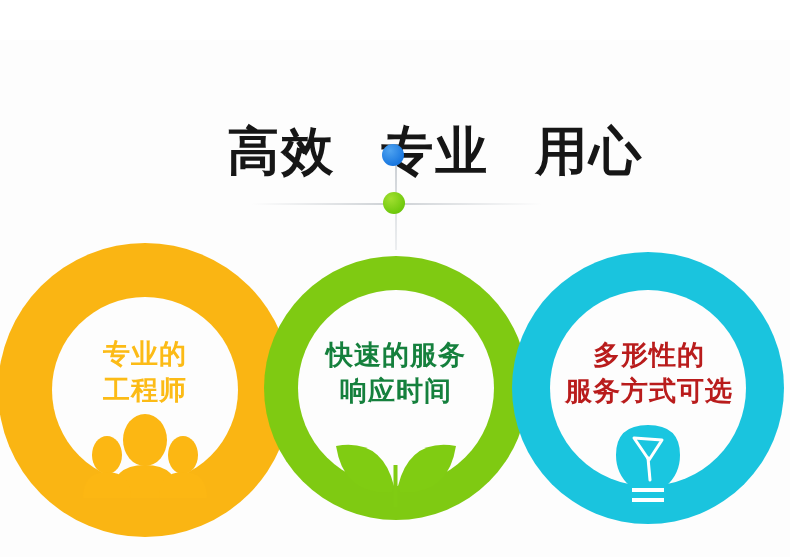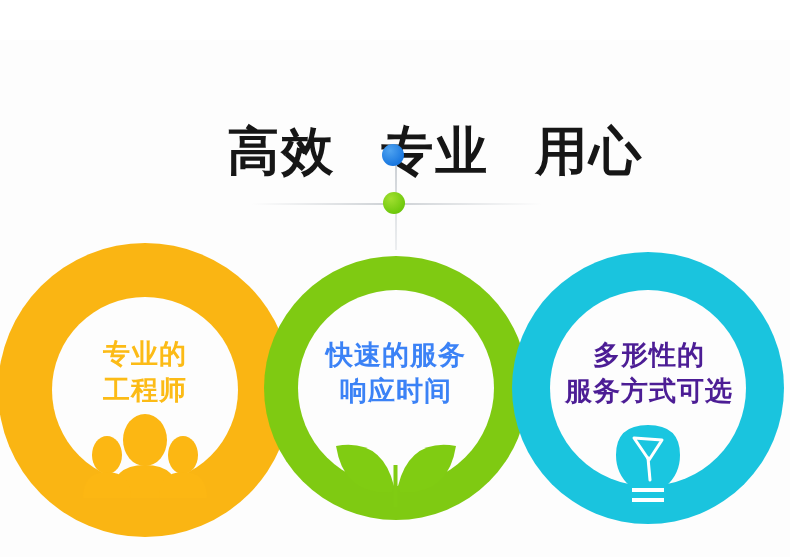--- a/index.html
+++ b/index.html
@@ -93,26 +93,26 @@
   }
   #text-orange {
     left: 45px; top: 296px; width: 200px;
     font-size: 27px;
     color: #fcbb16;
     text-shadow: 0 1px 0 rgba(255,255,255,.5);
   }
   #text-green {
     left: 290px; top: 297px; width: 212px;
     font-size: 27px;
-    color: #3b82f6;
+    color: #15803d;
   }
   #text-cyan {
     left: 536px; top: 297px; width: 226px;
     font-size: 27px;
-    color: #4c1d95;
+    color: #b91c1c;
   }
 
   .icon-layer { position: absolute; left:0; top:0; width:790px; height:557px; pointer-events:none; }
 </style>
 </head>
 <body>
 
 <div id="poster">
 
   <div class="headline">

